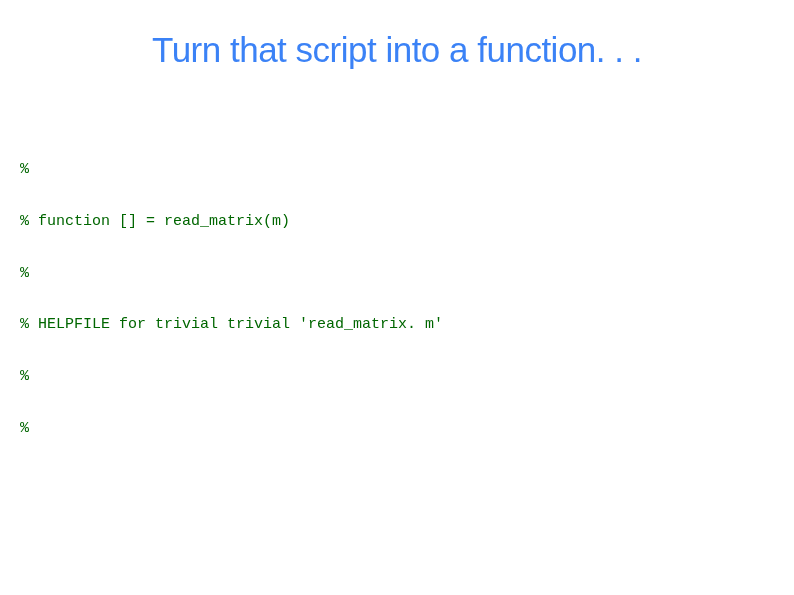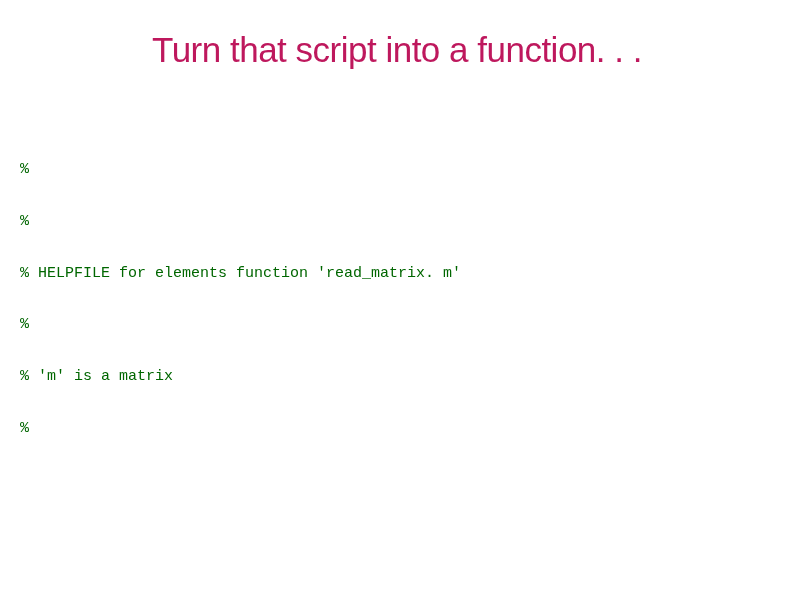--- a/index.html
+++ b/index.html
@@ -11,21 +11,21 @@
     overflow: hidden;
   }
   .slide {
     width: 100%;
     height: 100%;
     padding: 30px 20px 20px 20px;
   }
   .title {
     font-size: 35px;
     font-weight: normal;
-    color: #be185d;
+    color: #3b82f6;
     text-align: center;
     margin-bottom: 22px;
     letter-spacing: -0.5px;
   }
   .code-block {
     font-family: "Courier New", Courier, monospace;
     font-size: 15px;
     line-height: 1.15;
     color: #006600;
     white-space: pre;
@@ -36,24 +36,24 @@
 </style>
 </head>
 <body>
 
 <div class="slide">
   <h1 class="title">Turn that script into a function. . .</h1>
 
   <div class="code-block">
     <div class="code-section">
       <div>%</div>
+      <div>% function [] = read_matrix(m)</div>
       <div>%</div>
-      <div>% HELPFILE for elements function 'read_matrix. m'</div>
+      <div>% HELPFILE for trivial trivial 'read_matrix. m'</div>
       <div>%</div>
-      <div>% 'm' is a matrix</div>
       <div>%</div>
       
       
     </div>
 
     
 
     
 
     

